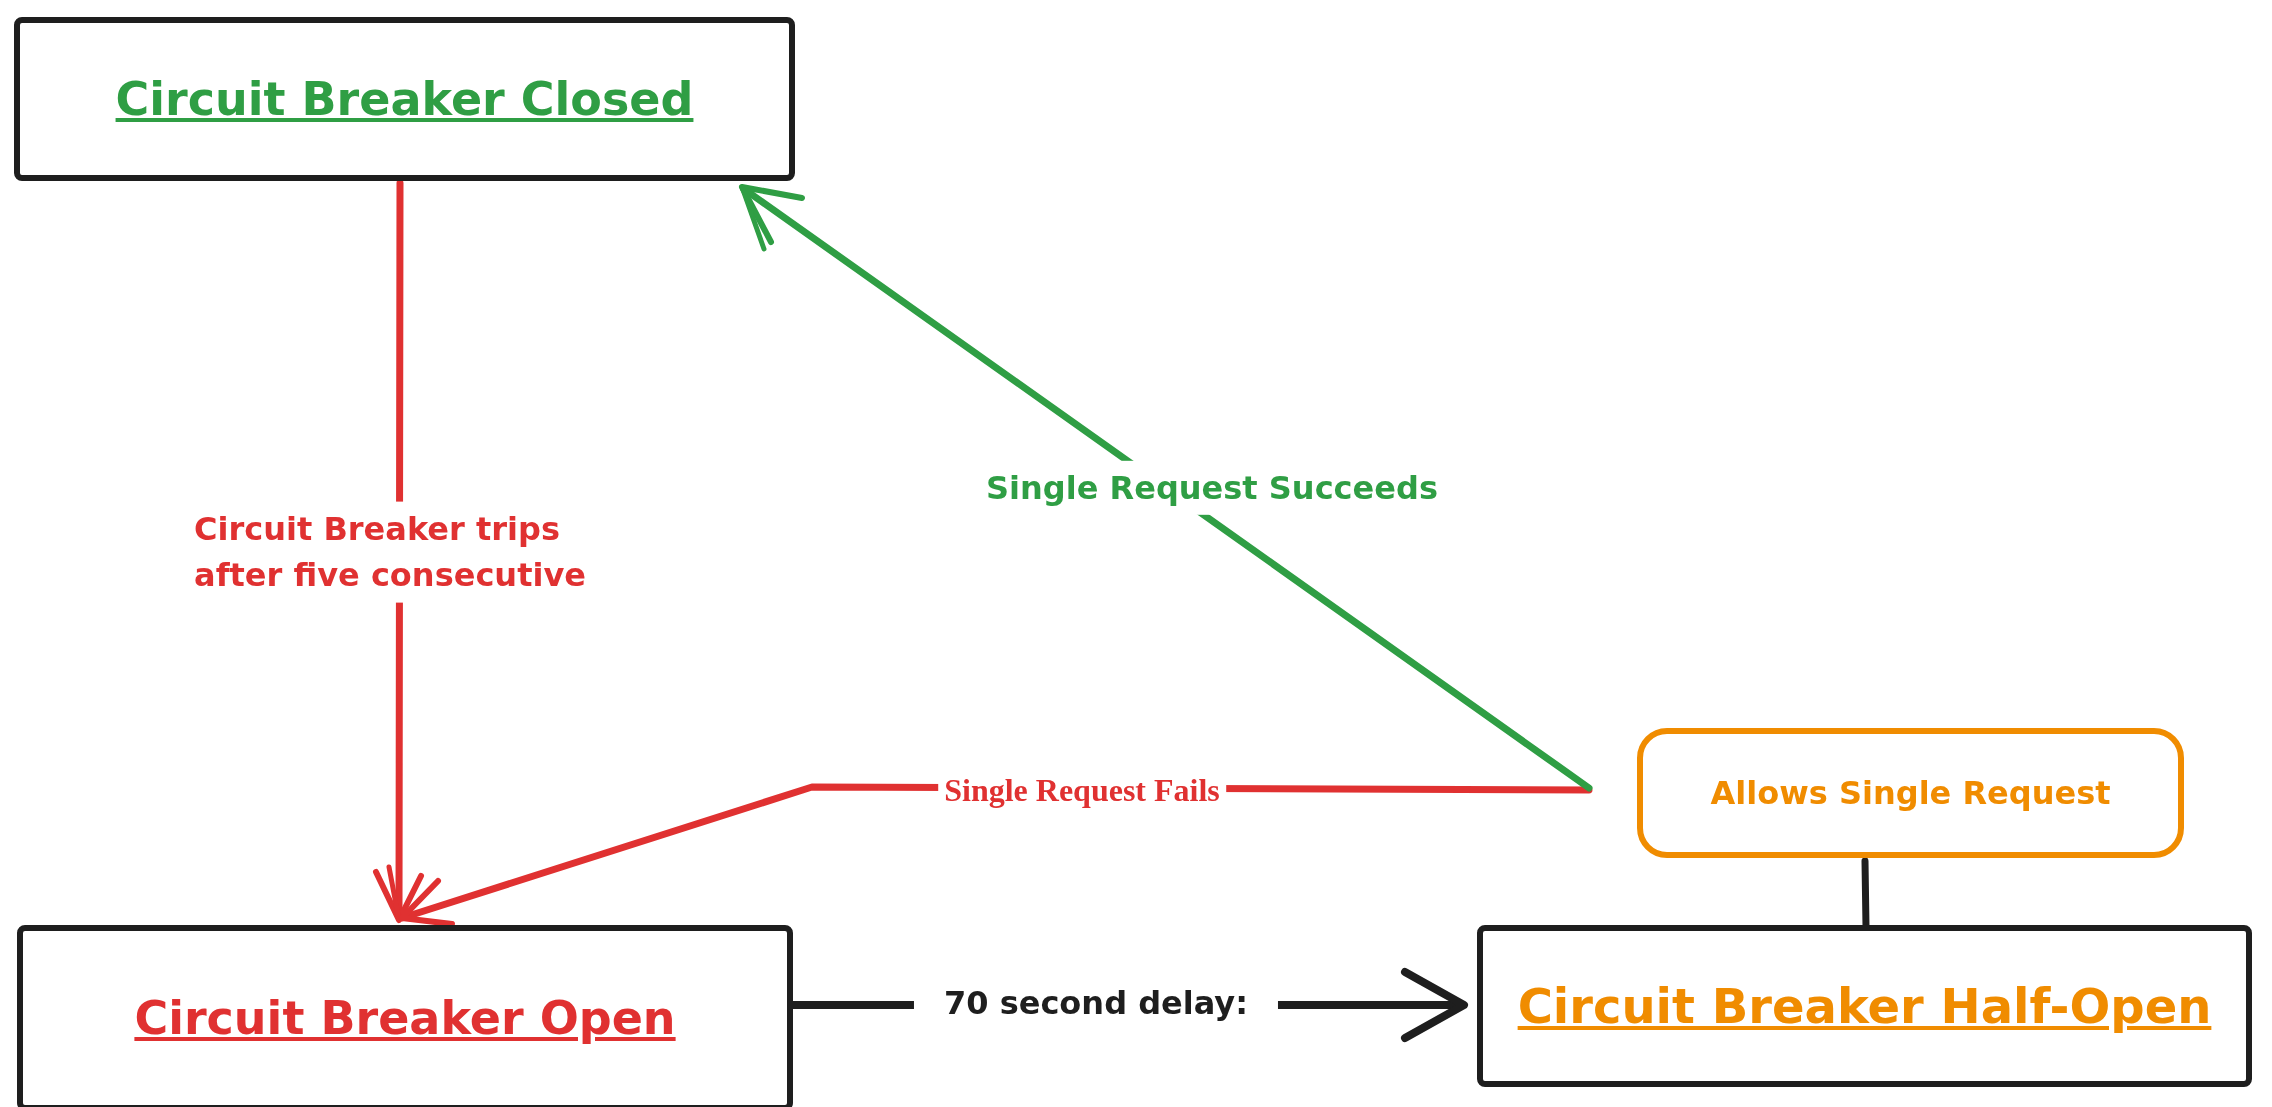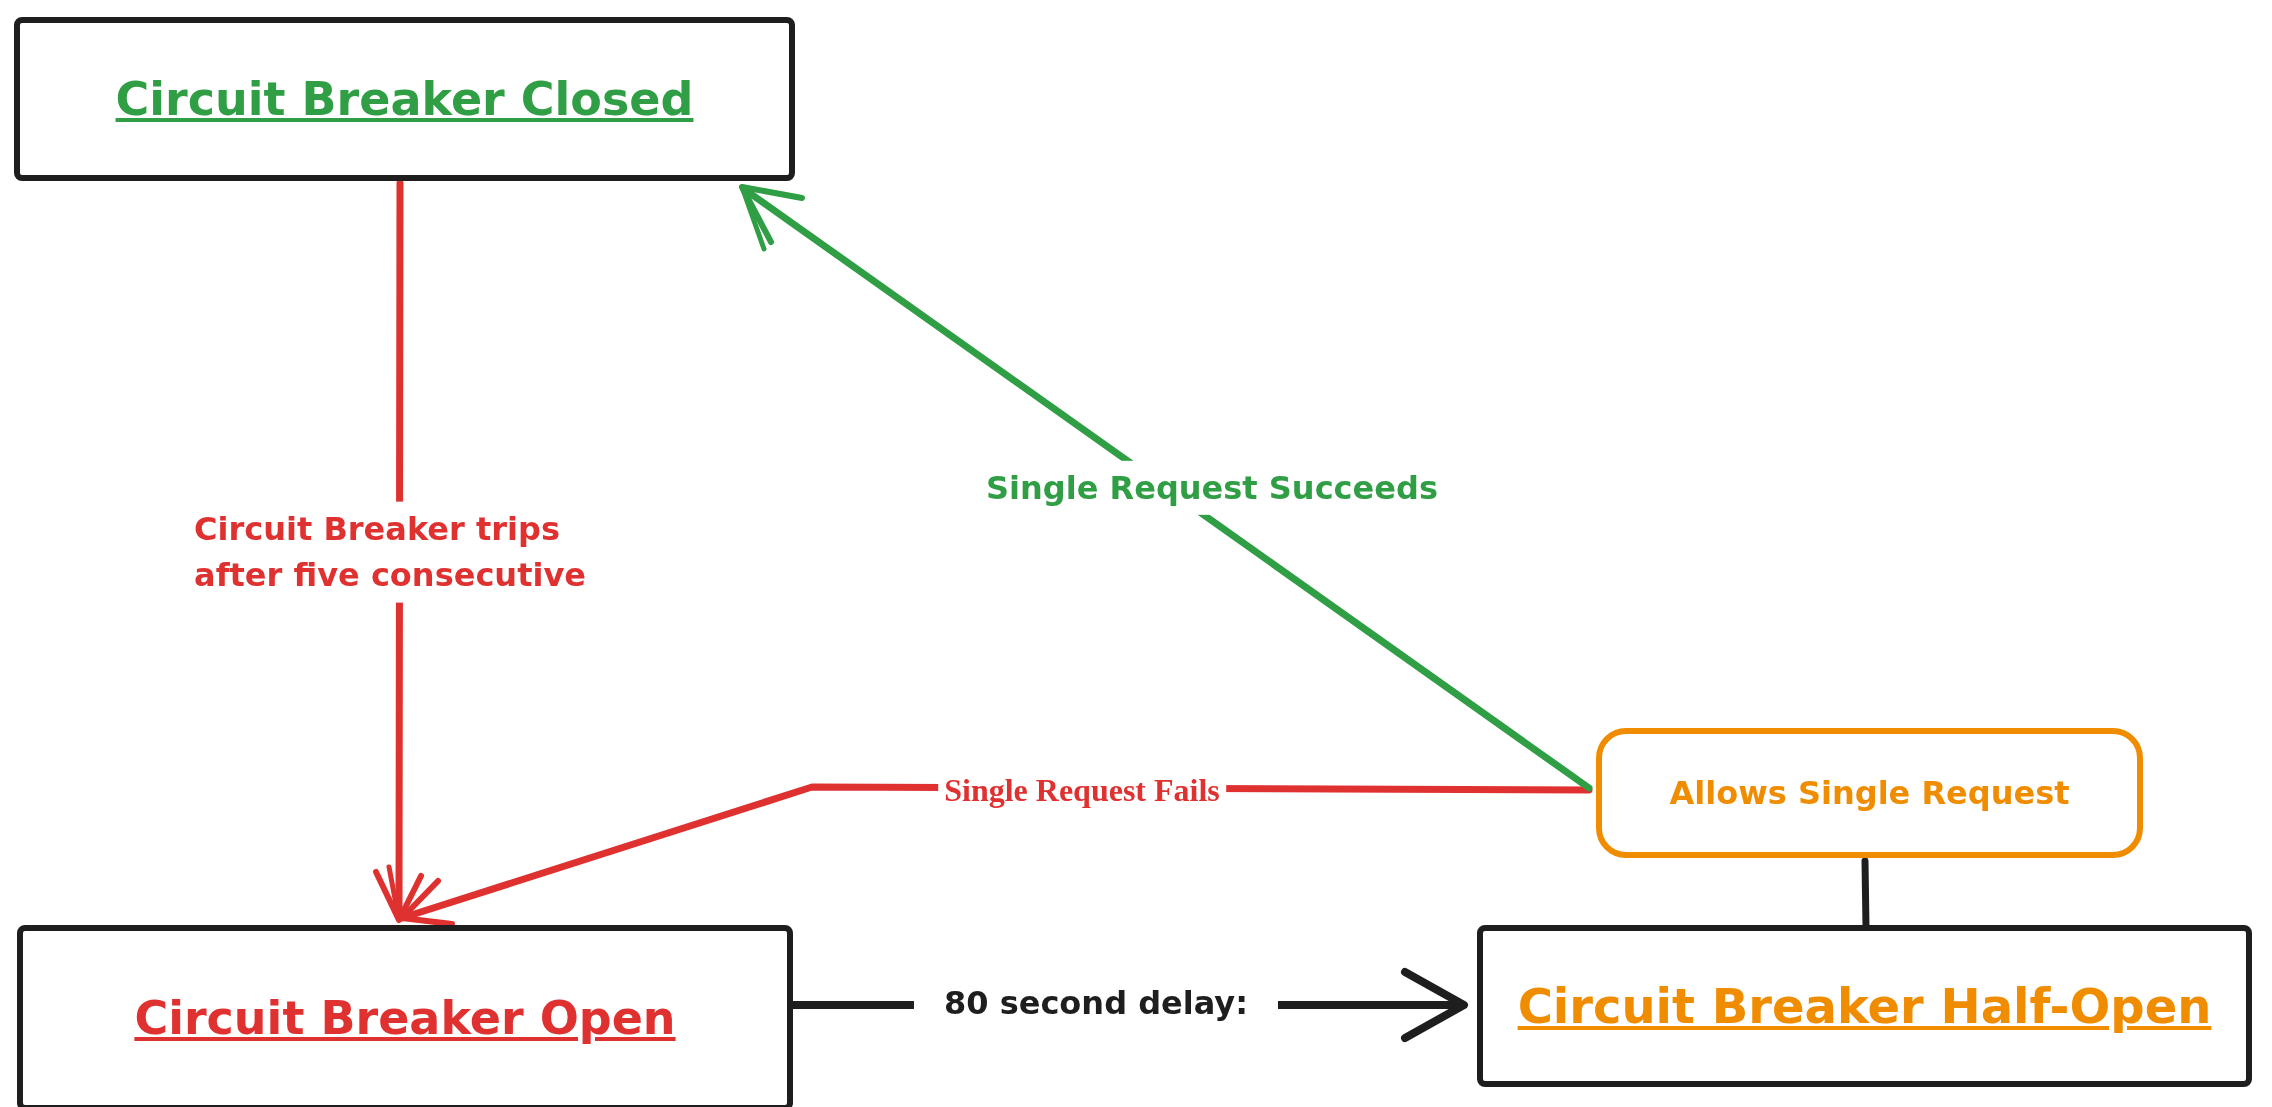--- a/index.html
+++ b/index.html
@@ -19,21 +19,21 @@
   .node{
     position:absolute; z-index:2; box-sizing:border-box;
     display:flex; align-items:center; justify-content:center;
     background:var(--bg); text-align:center; font-weight:bold;
   }
   .node-black{border:6px solid var(--ink); border-radius:8px;text-decoration:underline;}
   .node-closed  {left:14px;  top:17px;  width:781px; height:164px; font-size:46px; color:var(--green);}
   .node-open    {left:17px;  top:925px; width:776px; height:186px; font-size:46px; color:var(--red);}
   .node-halfopen{left:1477px;top:925px; width:775px; height:162px; font-size:48px; color:var(--orange);}
   .node-allows{
-    left:1596px; top:728px; width:547px; height:130px; font-size:32px; color:var(--orange);
+    left:1637px; top:728px; width:547px; height:130px; font-size:32px; color:var(--orange);
     border:6px solid var(--orange); border-radius:30px;align-items:center;
   }
 
   .edge-label{
     position:absolute; z-index:3; transform:translate(-50%,-50%);
     background:var(--bg); text-align:left; font-weight:bold;
     font-size:32px; line-height:1.45; white-space:nowrap; padding:4px 14px;
   }
   .label-trips   {left:390px;  top:552px; color:var(--red);}
   .label-succeeds{left:1212px; top:488px; color:var(--green);}
@@ -87,16 +87,16 @@
 
   <div class="edge-label label-succeeds">
     <span>Single Request Succeeds</span>
   </div>
 
   <div class="edge-label label-fails">
     <span>Single Request Fails</span>
   </div>
 
   <div class="edge-label label-delay">
-    <div>80 second delay:</div>
+    <div>70 second delay:</div>
   </div>
 
 </div>
 
 </body></html>

